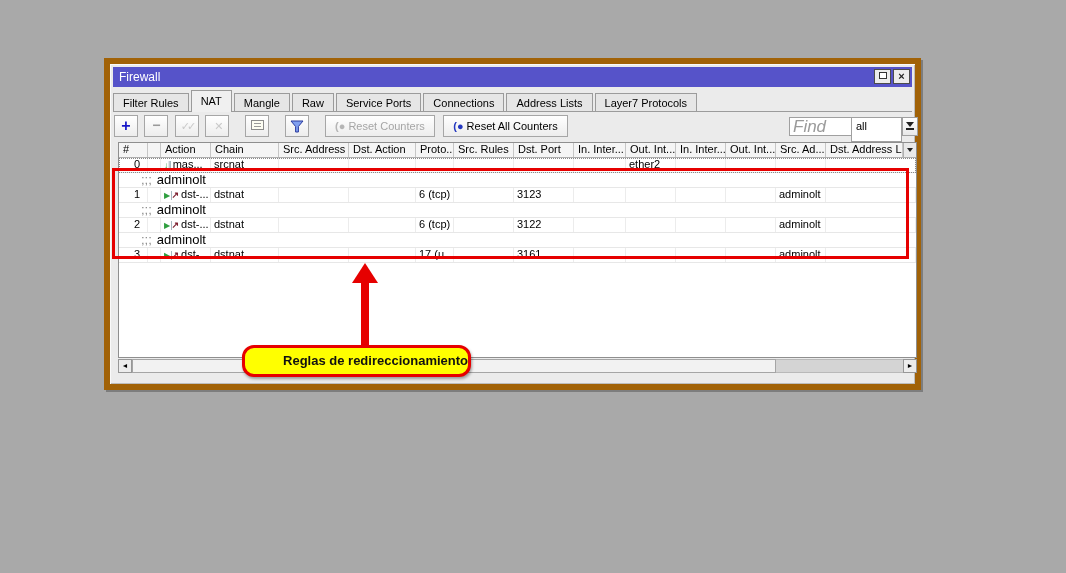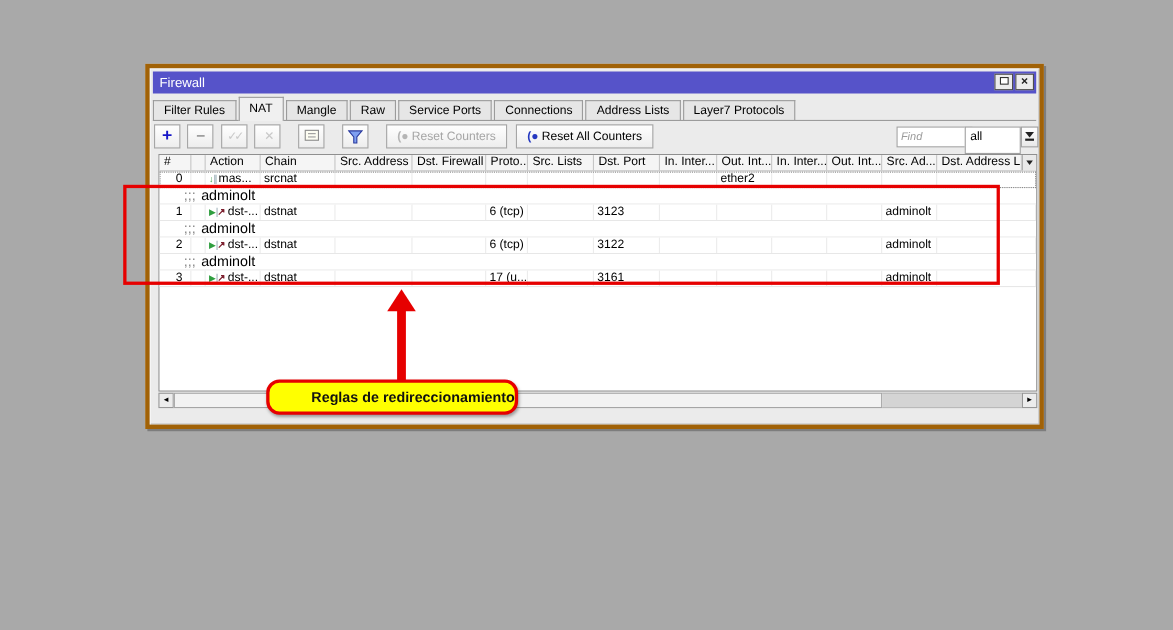--- a/index.html
+++ b/index.html
@@ -5,23 +5,22 @@
   html,body{margin:0;padding:0}
   body{
     width:1066px;height:573px;position:relative;overflow:hidden;
     background:#a9a9a9;
     font-family:"Liberation Sans", sans-serif;
     -webkit-font-smoothing:antialiased;
   }
   
   .window{
     position:absolute;left:104px;top:58px;width:817px;height:332px;
-    background:#ebebeb;border:4px solid #a16207;box-sizing:border-box;
+    background:#ebebeb;border:6px solid #a16207;box-sizing:border-box;
     box-shadow:inset 1px 1px 0 #fafafa, inset -1px -1px 0 #bdbdbd, 2px 2px 0 rgba(70,70,70,.45);
-    margin-left:28px;
   }
   .titlebar{
     position:absolute;left:3px;top:3px;right:3px;height:20px;
     background:#5653c9;color:#fff;font-size:12px;line-height:20px;
     padding-left:6px;box-sizing:border-box;
   }
   .tb-btn{
     position:absolute;top:2px;width:17px;height:15px;background:#ececec;
     border:1px solid #4c4c4c;box-sizing:border-box;text-align:center;
     color:#222;cursor:default;
@@ -56,21 +55,21 @@
     font-size:11px;line-height:20px;cursor:default;text-align:center;
   }
   .rbtn .ric{font-weight:bold;margin-right:3px}
   .rbtn.enabled .ric{color:#2438c0}
   .rbtn.enabled{color:#000}
   .rbtn.disabled{color:#a6a6a6}
   .rbtn.disabled .ric{color:#b5b5b5}
   .find{
     position:absolute;left:675px;top:2px;width:69px;height:19px;background:#fff;
     border:1px solid #a0a0a0;box-sizing:border-box;font-family:"Liberation Sans",sans-serif;
-    font-size:10px;padding:0 3px;
+    font-size:17px;padding:0 3px;
   }
   .find::placeholder{color:#9a9a9a;font-style:italic}
   .combo{
     position:absolute;left:737px;top:2px;width:51px;height:25px;background:#fff;
     border:1px solid #a0a0a0;box-sizing:border-box;font-size:11px;line-height:17px;padding-left:4px;
   }
   .combo-btn{
     position:absolute;left:788px;top:2px;width:16px;height:19px;background:linear-gradient(#fff,#e8e8e8);
     border:1px solid #a0a0a0;box-sizing:border-box;text-align:center;cursor:default;
   }
@@ -167,23 +166,23 @@
       </span>
   </div>
 
   <div class="table">
     <div class="thead">
       <div class="th w0">#</div>
       <div class="th w1"></div>
       <div class="th w2">Action</div>
       <div class="th w3">Chain</div>
       <div class="th w4">Src. Address</div>
-      <div class="th w5">Dst. Firewall</div>
+      <div class="th w5">Dst. Action</div>
       <div class="th w6">Proto...</div>
-      <div class="th w7">Src. Lists</div>
+      <div class="th w7">Src. Rules</div>
       <div class="th w8">Dst. Port</div>
       <div class="th w9">In. Inter...</div>
       <div class="th w10">Out. Int...</div>
       <div class="th w11">In. Inter...</div>
       <div class="th w12">Out. Int...</div>
       <div class="th w13">Src. Ad...</div>
       <div class="th w14">Dst. Address Lis...</div>
       <div class="hdr-drop">
           <span class="dropglyph"></span>
         </div>

